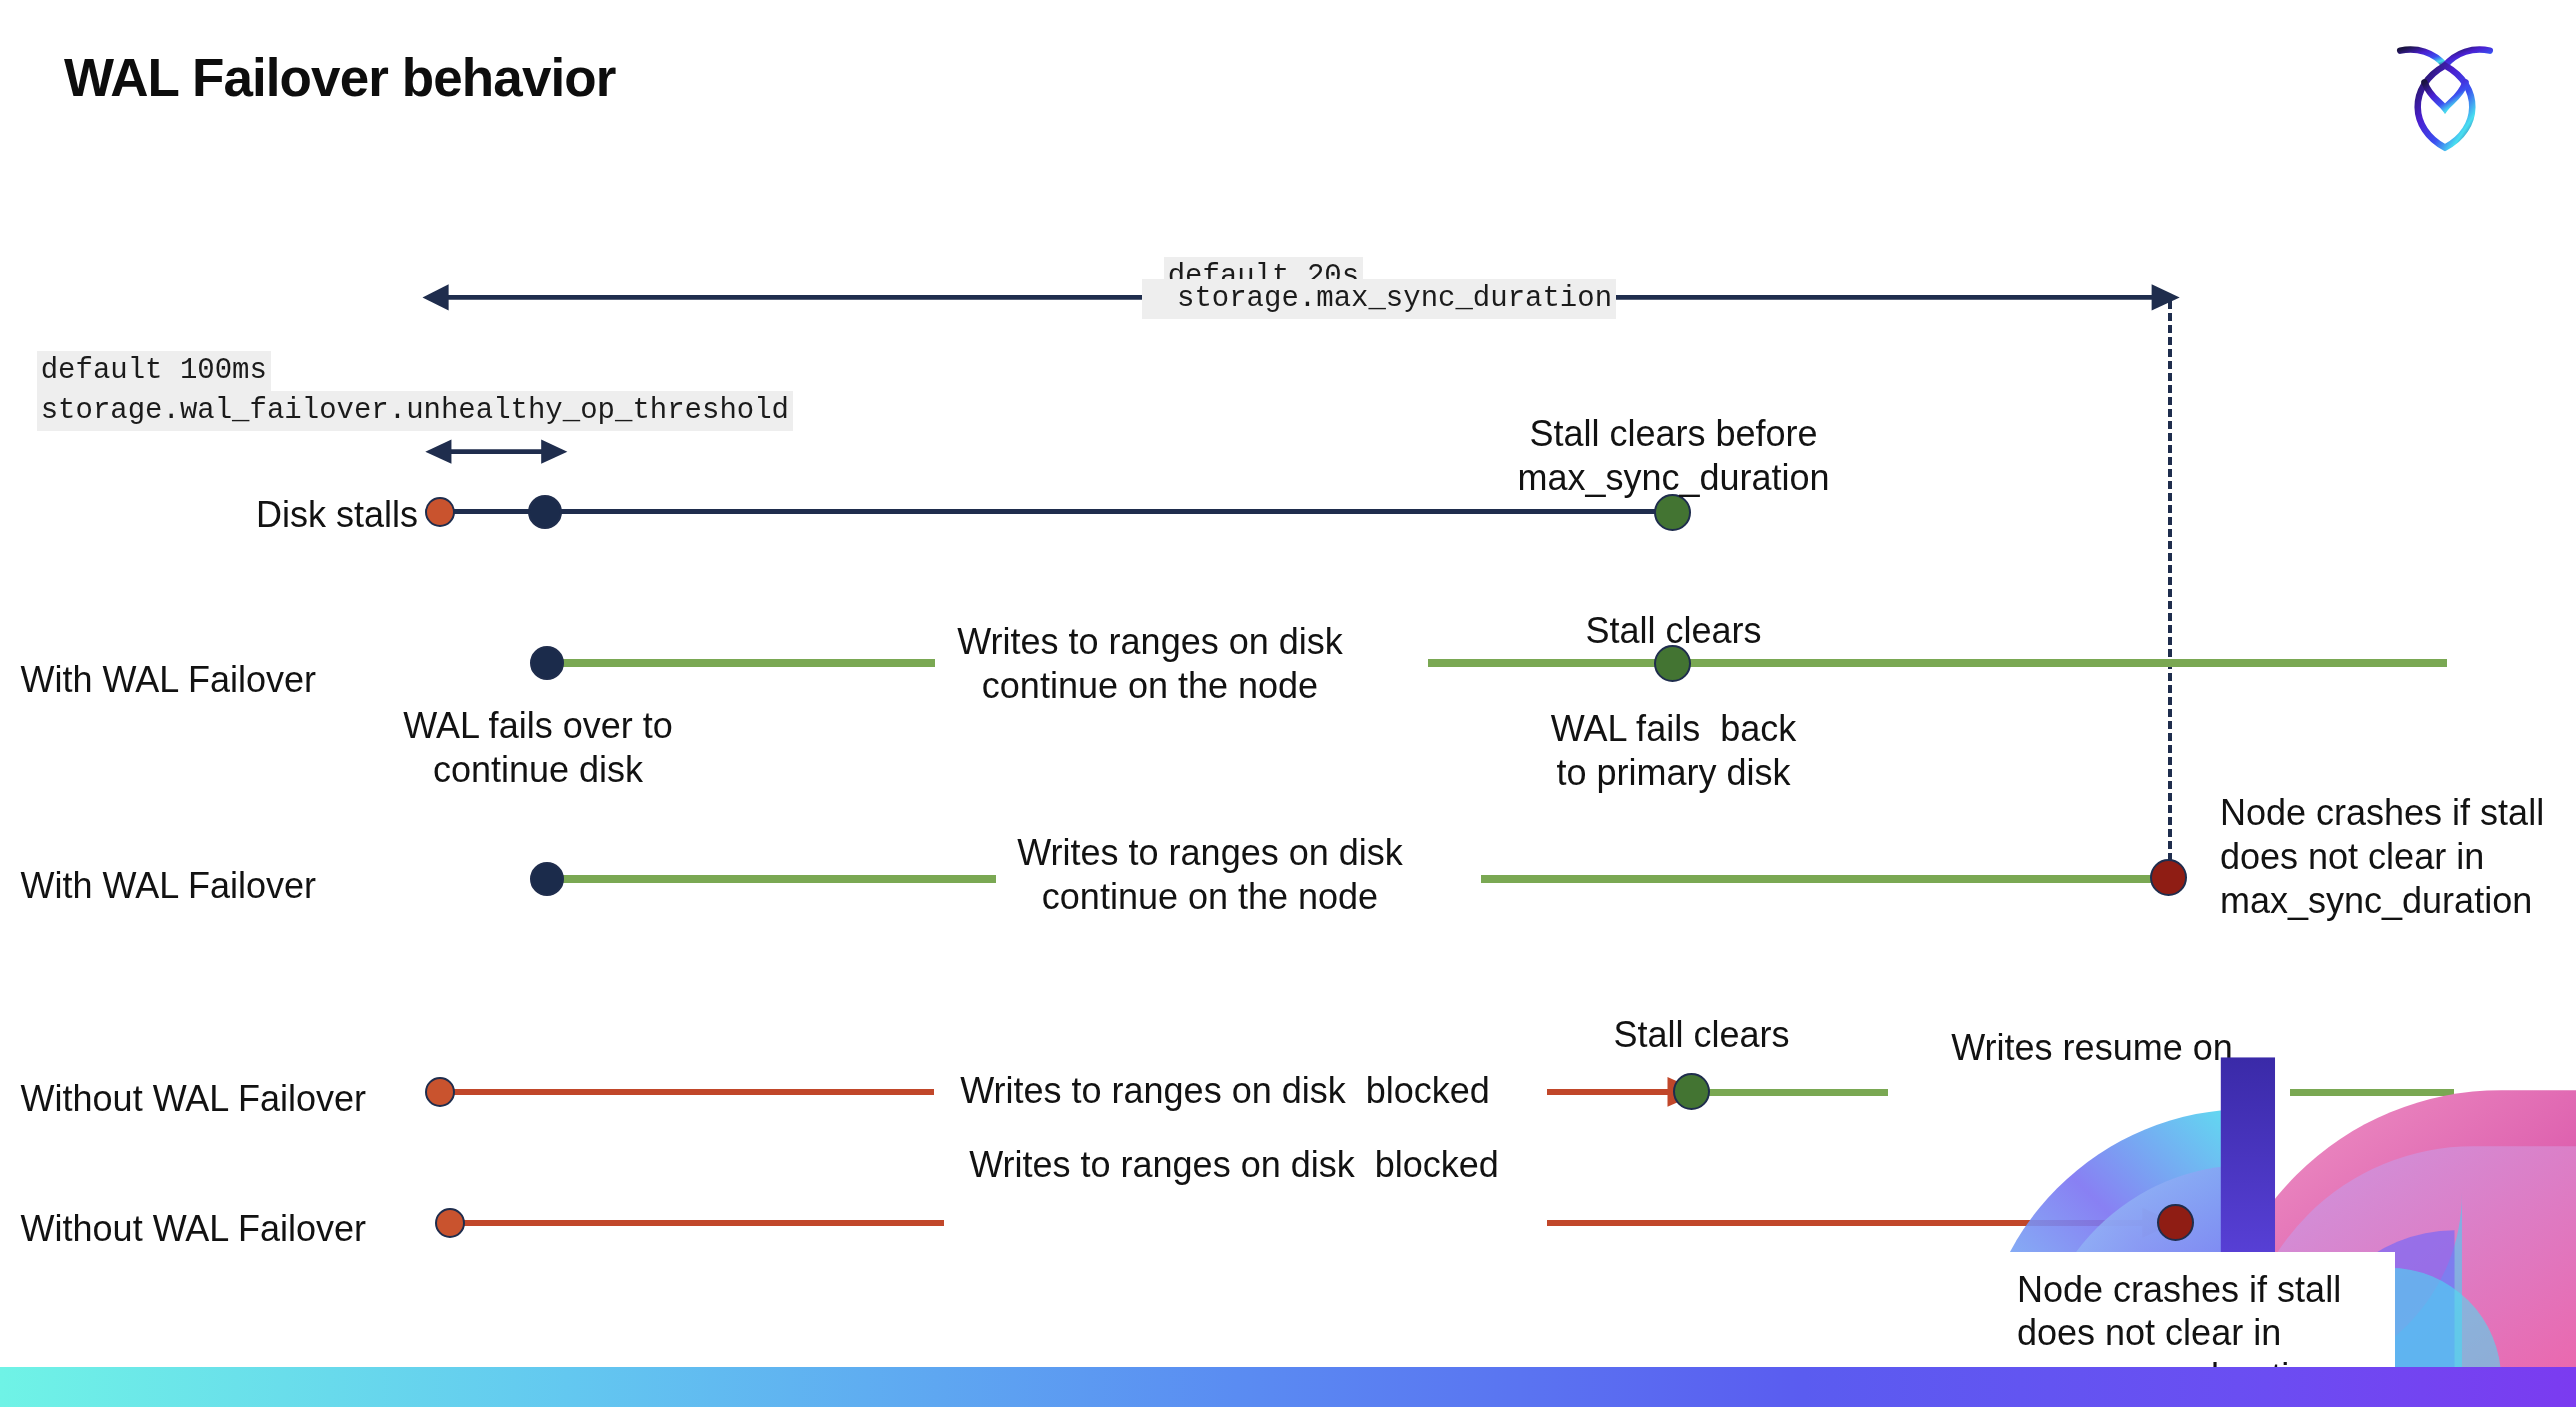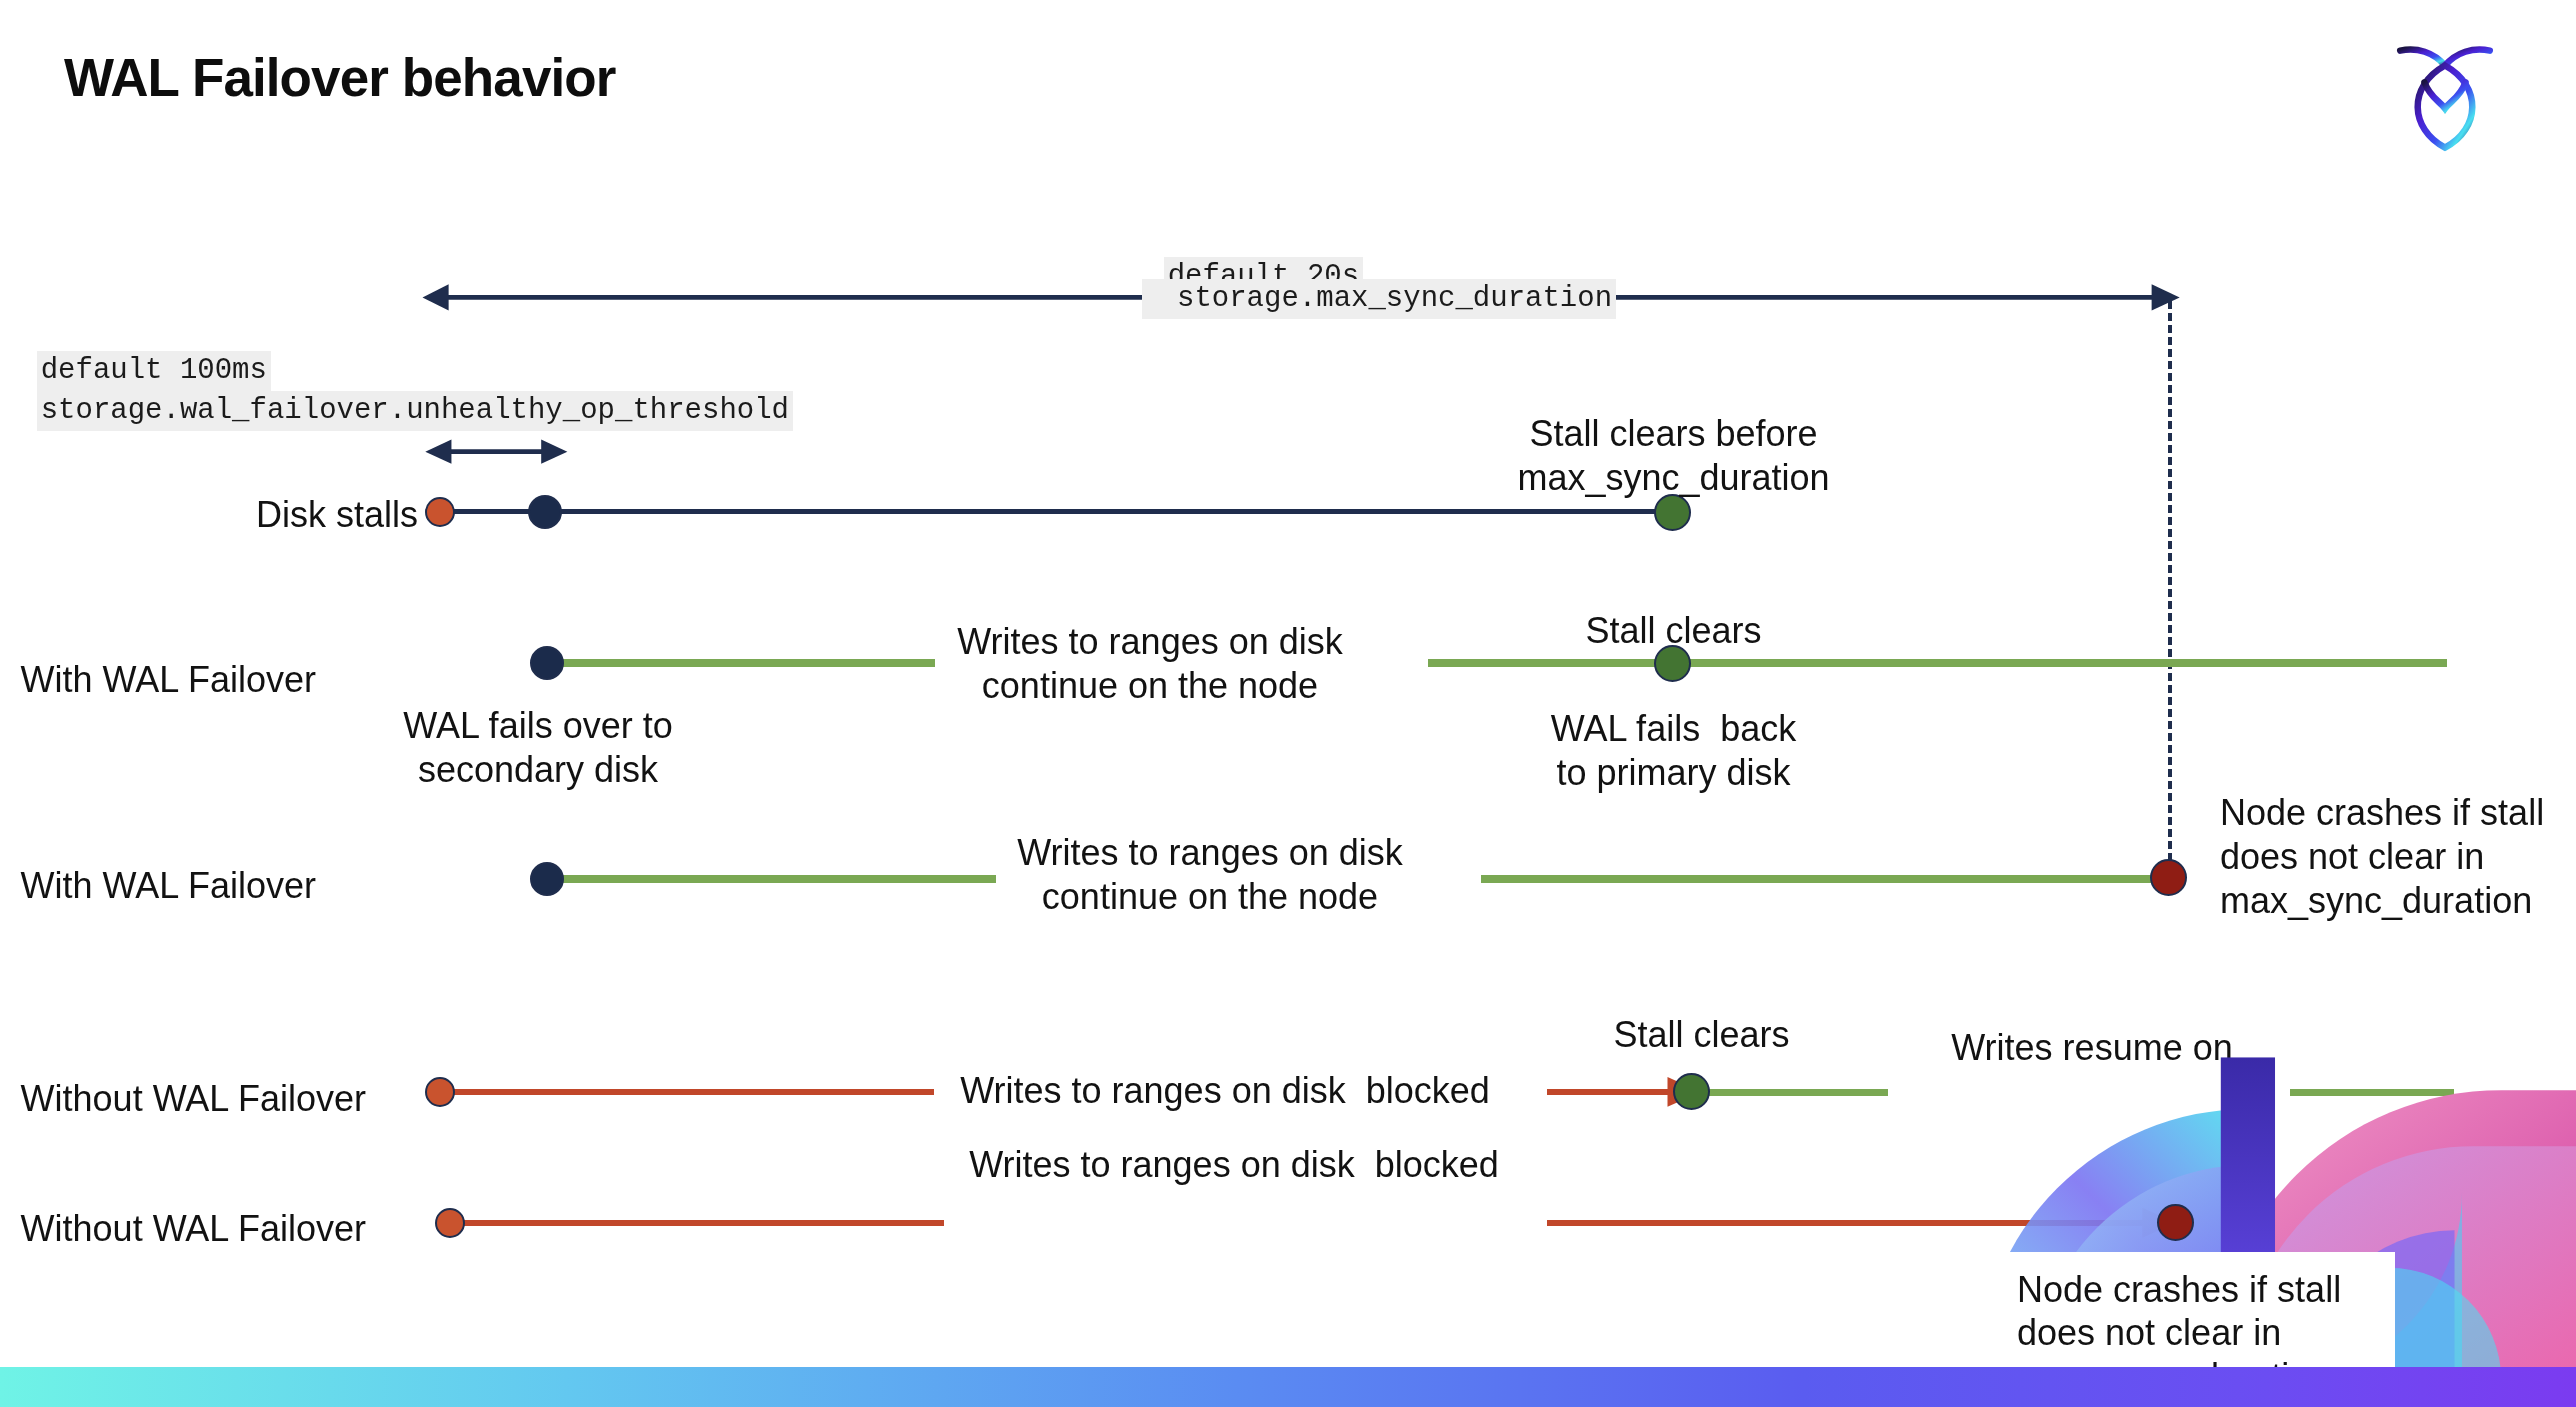--- a/index.html
+++ b/index.html
@@ -142,21 +142,21 @@
 
   <div class="dot dot-navy" style="left:530px;top:646px;width:34px;height:34px;"></div>
   <div class="dot dot-green" style="left:1654px;top:645px;width:37px;height:37px;"></div>
 
   <div class="lbl c" style="left:935px;top:619px;width:430px;">Writes to ranges on disk</div>
   <div class="lbl c" style="left:935px;top:663px;width:430px;">continue on the node</div>
 
   <div class="lbl c" style="left:1496px;top:608px;width:355px;">Stall clears</div>
 
   <div class="lbl c" style="left:365px;top:703px;width:346px;">WAL fails over to</div>
-  <div class="lbl c" style="left:365px;top:747px;width:346px;">secondary disk</div>
+  <div class="lbl c" style="left:365px;top:747px;width:346px;">continue disk</div>
 
   <div class="lbl c" style="left:1496px;top:706px;width:355px;">WAL fails  back</div>
   <div class="lbl c" style="left:1496px;top:750px;width:355px;text-align:center;">to primary disk</div>
 
   <div class="lbl" style="left:20.6px;top:863px;width:398px;text-align:left;">With WAL Failover</div>
 
   <div class="line green-line" style="left:547px;top:875px;width:449px;"></div>
   <div class="line green-line" style="left:1481px;top:875px;width:696px;"></div>
 
   <div class="dot dot-navy" style="left:530px;top:862px;width:34px;height:34px;"></div>

